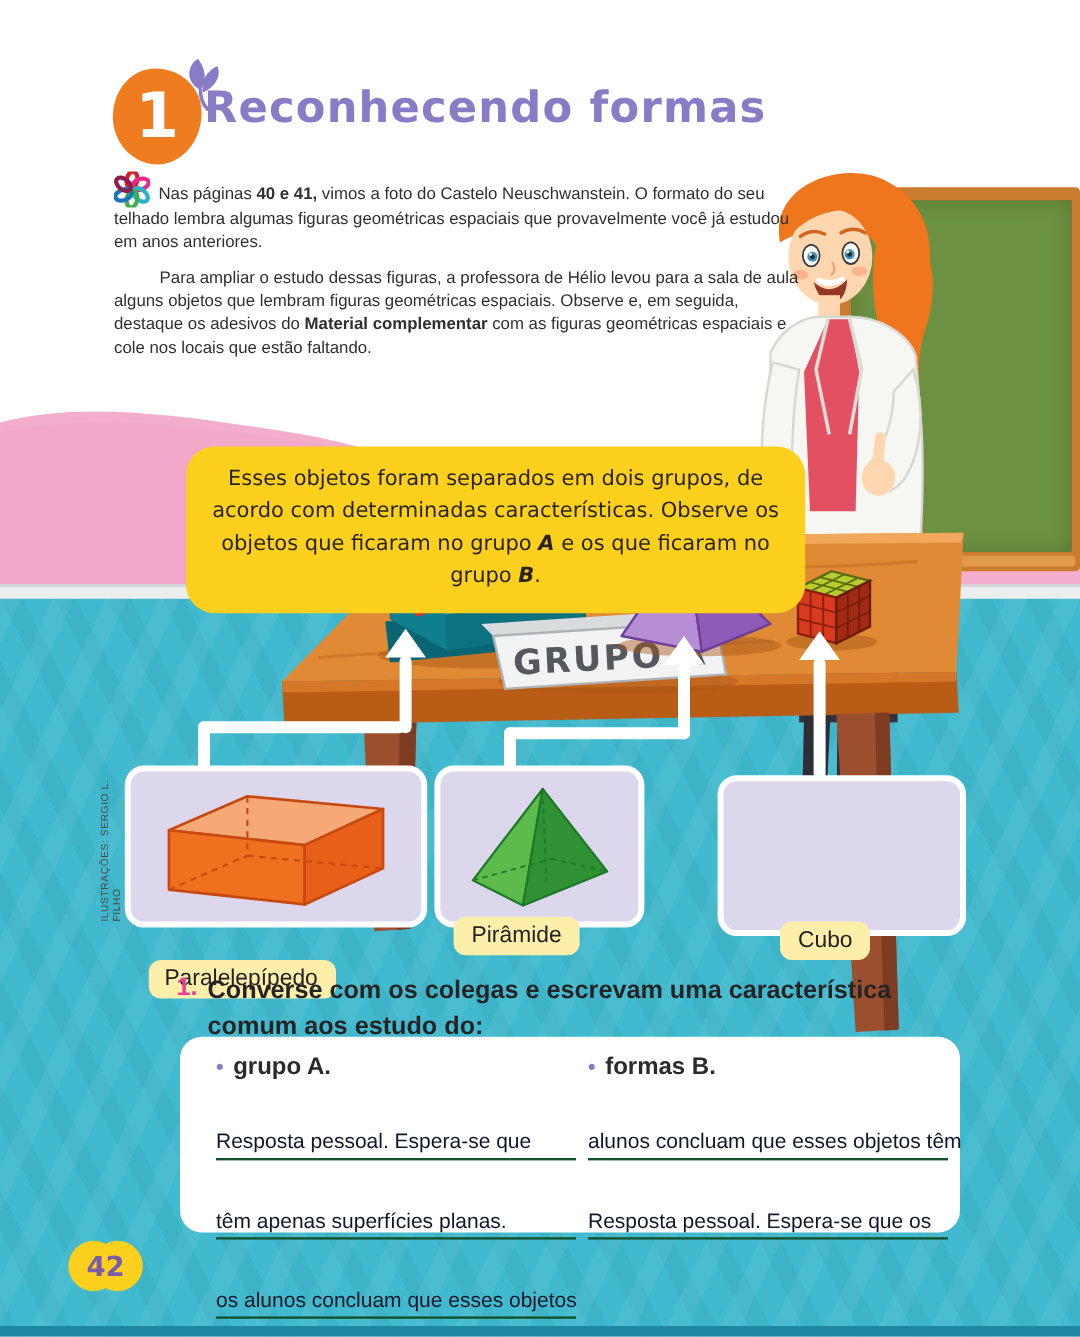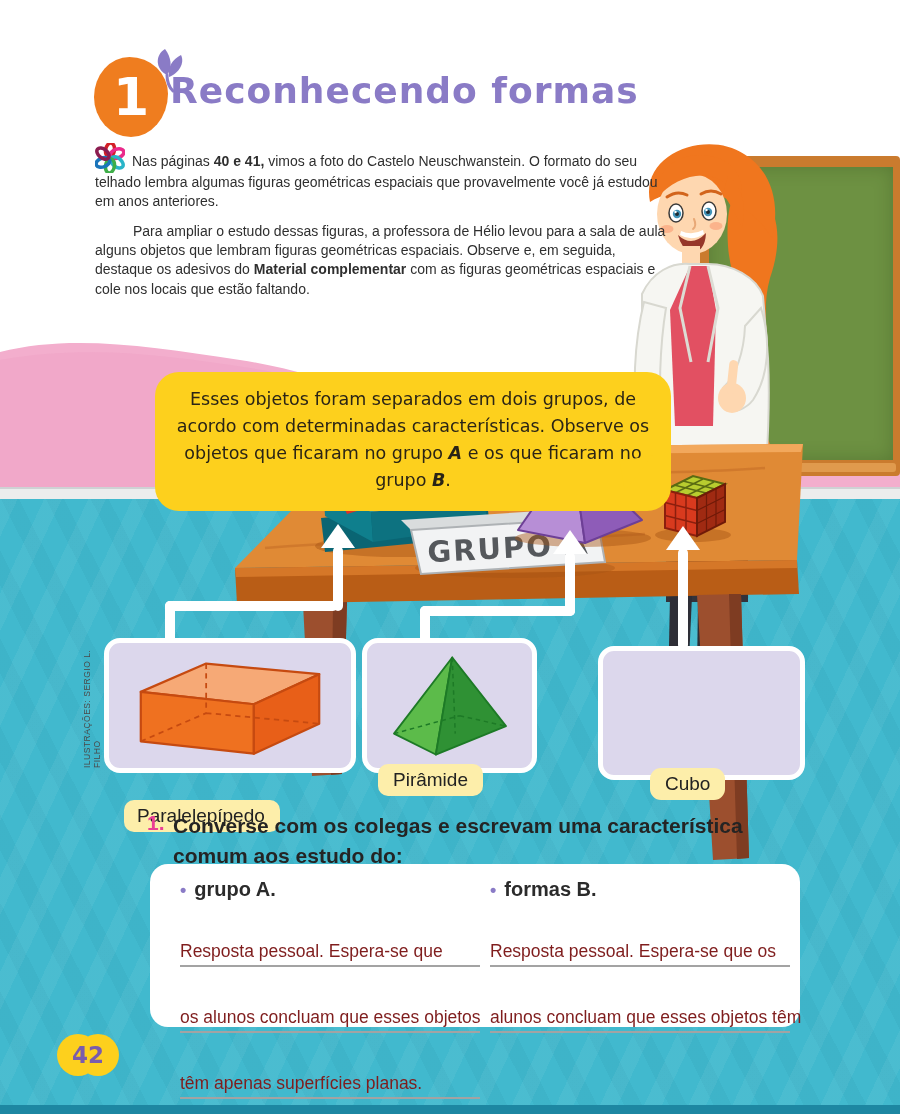--- a/index.html
+++ b/index.html
@@ -71,22 +71,22 @@
   
   .q-number{position:absolute;left:147px;top:811px;z-index:6;color:#ea3f96;font-weight:bold;font-size:21px;}
   .q-text{position:absolute;left:173px;top:811px;width:628px;z-index:6;color:#242424;
           font-weight:bold;font-size:21px;line-height:1.45;}
   .answer-panel{position:absolute;left:150px;top:864px;width:650px;height:163px;background:#ffffff;
                 border-radius:18px;z-index:6;}
   .group-col{position:absolute;top:14px;width:300px;}
   .col-a{left:30px;} .col-b{left:340px;}
   .group-label{color:#2b2b2b;font-weight:bold;font-size:20px;margin-bottom:24px;}
   .bullet{color:#8a7bc6;margin-right:8px;font-size:18px;}
-  .answer-line{color:#7f1d1d;font-size:17.5px;padding-bottom:3px;margin-bottom:13px;
-               border-bottom:2px solid #a3a3a3;white-space:nowrap;margin-top:40px;}
+  .answer-line{color:#0f172a;font-size:17.5px;padding-bottom:3px;margin-bottom:13px;
+               border-bottom:2px solid #14532d;white-space:nowrap;margin-top:40px;}
 
   
   .page-blob{position:absolute;left:56px;top:1030px;z-index:7;}
 </style>
 </head>
 <body>
 
 <div class="page">
 
   <svg class="wall-svg" viewBox="0 0 900 172" preserveAspectRatio="none">
@@ -197,21 +197,21 @@
       <polygon points="88,10 66,140 160,102" fill="#2f9134" stroke="#1d7a26" stroke-width="2.5" stroke-linejoin="round"></polygon>
       <path d="M10,112 L98,88 M98,88 L160,102 M88,10 L92,112" stroke="#1d7a26" stroke-width="2" stroke-dasharray="6,5" fill="none"></path>
     </svg>
   </div>
   <div class="card" style="left:598px;top:646px;width:197px;height:124px;"></div>
 
   <div class="pill" style="left:124px;top:800px;padding-left:13px;">
     <span>Paralelepípedo</span></div>
   <div class="pill" style="left:378px;top:764px;">
     <span>Pirâmide</span></div>
-  <div class="pill" style="left:650px;top:768px;border-radius:11px;">
+  <div class="pill" style="left:650px;top:768px;">
     <span>Cubo</span></div>
 
   <div class="bubble">
     <span>Esses objetos foram separados em dois grupos, de acordo com determinadas características. Observe os objetos que ficaram no grupo </span><b>A</b><span> e os que ficaram no grupo </span><b>B</b><span>.</span>
   </div>
   <div class="bubble-tail"></div>
 
   <div class="unit-blob">
     <span class="unit-number">1</span>
   </div>
@@ -242,27 +242,27 @@
 
   <div class="credit">ILUSTRAÇÕES: SERGIO L. FILHO</div>
 
   <div class="q-number">1.</div>
   <div class="q-text">Converse com os colegas e escrevam uma característica comum aos estudo do:</div>
 
   <div class="answer-panel">
     <div class="group-col col-a">
       <div class="group-label"><span class="bullet">•</span><span>grupo A.</span></div>
       <div class="answer-line">Resposta pessoal. Espera-se que</div>
+      <div class="answer-line">têm apenas superfícies planas.</div>
       <div class="answer-line">os alunos concluam que esses objetos</div>
-      <div class="answer-line">têm apenas superfícies planas.</div>
     </div>
     <div class="group-col col-b">
       <div class="group-label"><span class="bullet">•</span><span>formas B.</span></div>
+      <div class="answer-line">alunos concluam que esses objetos têm</div>
       <div class="answer-line">Resposta pessoal. Espera-se que os</div>
-      <div class="answer-line">alunos concluam que esses objetos têm</div>
     </div>
   </div>
 
   <svg class="page-blob" width="64" height="50" viewBox="0 0 64 50">
     <circle cx="22" cy="25" r="21" fill="#fdd01d"></circle>
     <circle cx="42" cy="25" r="21" fill="#fdd01d"></circle>
     <text x="32" y="33" text-anchor="middle" font-family="DejaVu Sans, sans-serif" font-weight="bold" font-size="23" fill="#7a5cad">42</text>
   </svg>
 
   <div class="floor-edge"></div>

